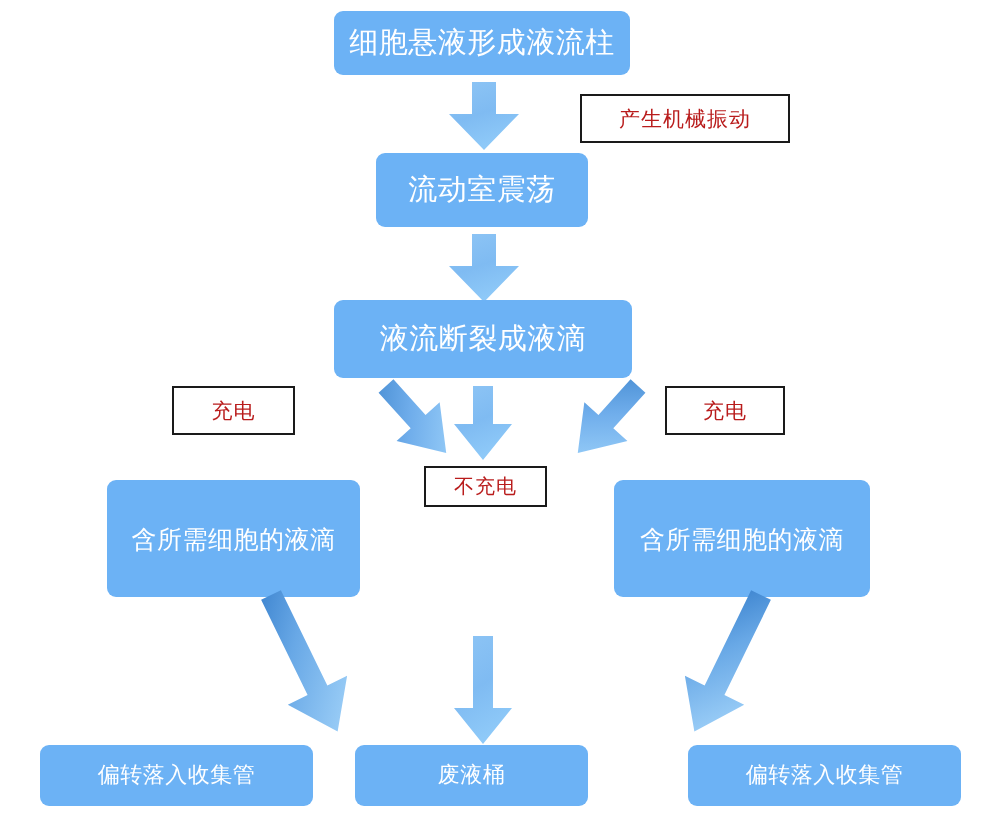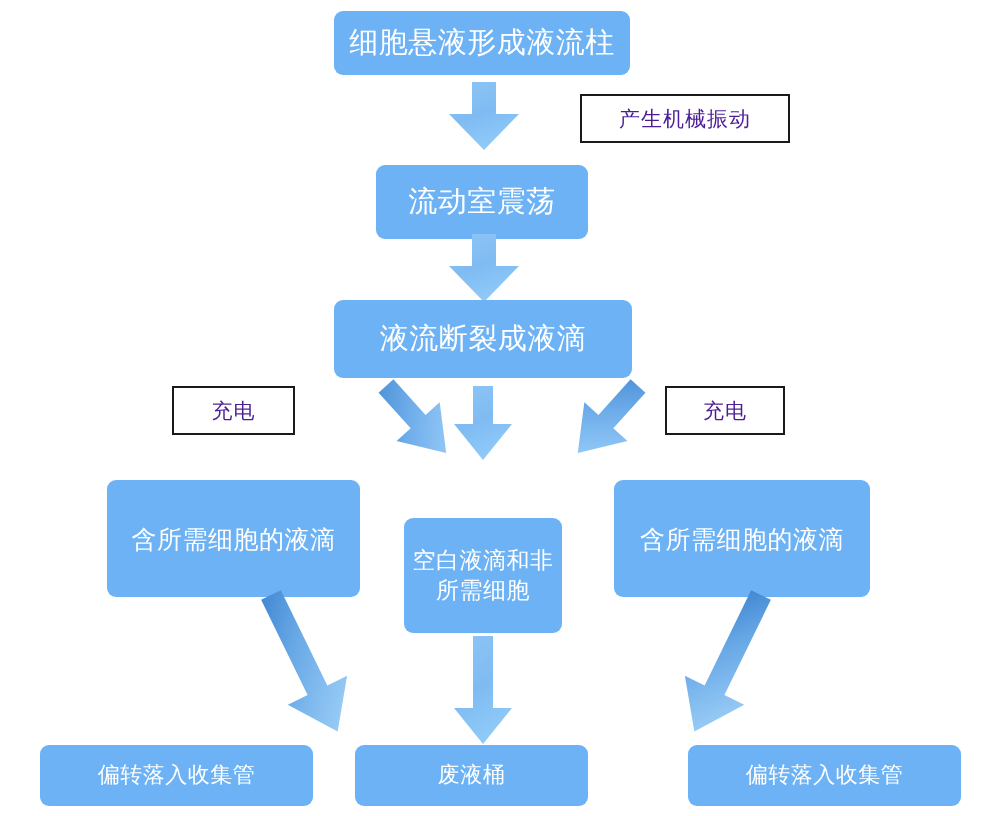--- a/index.html
+++ b/index.html
@@ -36,21 +36,21 @@
   .node-md { font-size: 25px; text-align: center; }
   .node-sm { font-size: 23px; }
   .node-xs { font-size: 22px; }
 
   
   .anno {
     position: absolute;
     box-sizing: border-box;
     background: #ffffff;
     border: 2px solid #1a1a1a;
-    color: #4c1d95;
+    color: #b91c1c;
     display: flex;
     align-items: center;
     justify-content: center;
     text-align: center;
     font-size: 21px;
     letter-spacing: 1px;
   }
 
   
   .arrow {
@@ -85,36 +85,37 @@
   </svg>
 
   <div class="node node-lg" style="left:334px; top:11px; width:296px; height:64px;">细胞悬液形成液流柱</div>
 
   <div class="arrow" style="left:449px; top:82px;">
     <svg width="70" height="68" viewBox="0 0 70 68" aria-hidden="true">
       <polygon points="23,0 47,0 47,32 70,32 35,68 0,32 23,32" fill="url(#gradFat)"></polygon>
     </svg>
   </div>
 
-  <div class="node node-lg" style="left:376px; top:153px; width:212px; height:74px;margin-top:12px;">流动室震荡</div>
+  <div class="node node-lg" style="left:376px; top:153px; width:212px; height:74px;">流动室震荡</div>
 
   <div class="anno" style="left:580px; top:94px; width:210px; height:49px;">产生机械振动</div>
 
   <div class="arrow" style="left:449px; top:234px;">
     <svg width="70" height="68" viewBox="0 0 70 68" aria-hidden="true">
       <polygon points="23,0 47,0 47,32 70,32 35,68 0,32 23,32" fill="url(#gradFat)"></polygon>
     </svg>
   </div>
 
   <div class="node node-lg" style="left:334px; top:300px; width:298px; height:78px;">液流断裂成液滴</div>
 
   <div class="anno" style="left:172px; top:386px; width:123px; height:49px;">充电</div>
 
   <div class="anno" style="left:665px; top:386px; width:120px; height:49px;">充电</div>
 
+  <div class="anno" style="left:424px; top:466px; width:123px; height:41px; font-size:20px;">不充电</div>
 
   <div class="arrow" style="left:357px; top:386px; transform: rotate(-42deg);">
     <svg width="58" height="90" viewBox="0 0 58 90" aria-hidden="true">
       <polygon points="19,0 39,0 39,48 58,48 29,90 0,48 19,48" fill="url(#gradDiag)"></polygon>
     </svg>
   </div>
 
   <div class="arrow" style="left:454px; top:386px;">
     <svg width="58" height="74" viewBox="0 0 58 74" aria-hidden="true">
       <polygon points="19,0 39,0 39,38 58,38 29,74 0,38 19,38" fill="url(#gradFat)"></polygon>
@@ -122,21 +123,20 @@
   </div>
 
   <div class="arrow" style="left:609px; top:386px; transform: rotate(42deg);">
     <svg width="58" height="90" viewBox="0 0 58 90" aria-hidden="true">
       <polygon points="19,0 39,0 39,48 58,48 29,90 0,48 19,48" fill="url(#gradDiag)"></polygon>
     </svg>
   </div>
 
   <div class="node node-md" style="left:107px; top:480px; width:253px; height:117px;">含所需细胞的液滴</div>
 
-  <div class="node node-sm" style="left:404px; top:518px; width:158px; height:115px;">空白液滴和非所需细胞</div>
 
   <div class="node node-md" style="left:614px; top:480px; width:256px; height:117px;">含所需细胞的液滴</div>
 
   <div class="arrow" style="left:238px; top:595px; transform: rotate(-26deg);">
     <svg width="66" height="152" viewBox="0 0 66 152" aria-hidden="true">
       <polygon points="22,0 44,0 44,106 66,106 33,152 0,106 22,106" fill="url(#gradLong)"></polygon>
     </svg>
   </div>
 
   <div class="arrow" style="left:454px; top:636px;">

